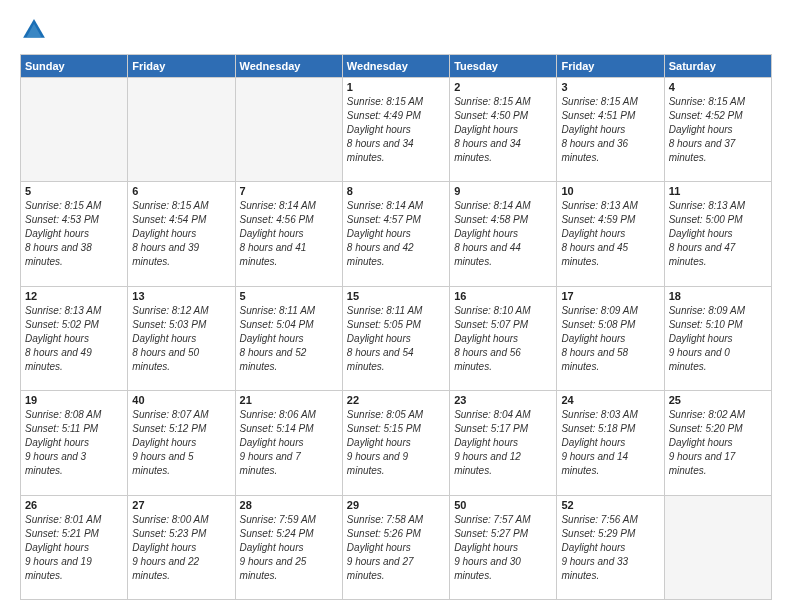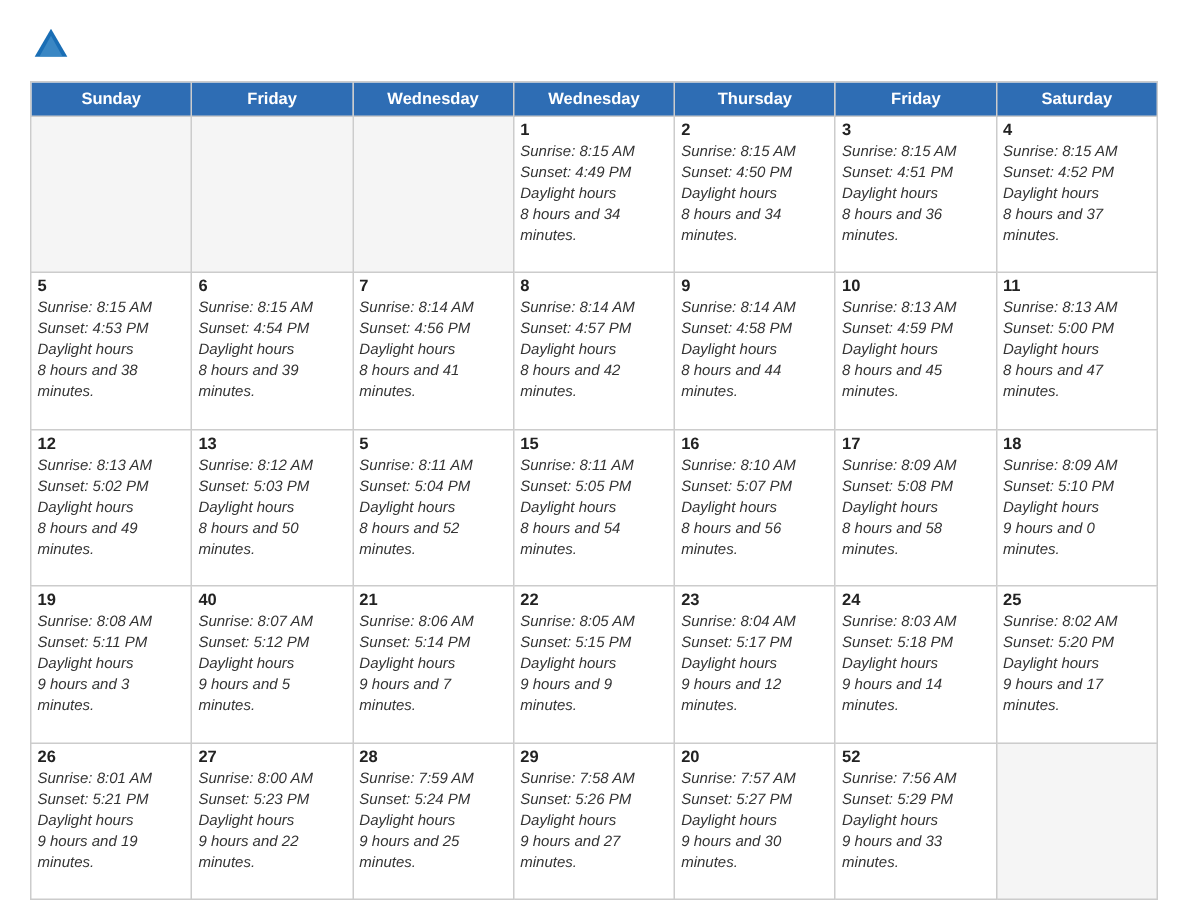--- a/index.html
+++ b/index.html
@@ -65,21 +65,21 @@
       border-collapse: collapse;
       width: 100%;
       table-layout: fixed;
     }
     .calendar th {
       background-color: #2e6db4;
       color: white;
       font-size: 11px;
       font-weight: bold;
       padding: 5px 4px;
-      text-align: center;
+      text-align: left;
       border: 1px solid #ccc;
     }
     .calendar td {
       vertical-align: top;
       border: 1px solid #ccc;
       padding: 3px 4px;
       font-size: 9.5px;
       color: #222;
       height: 85px;
       background: #fff;
@@ -121,21 +121,21 @@
     </div>
   </div>
 
   <table class="calendar">
     <thead>
       <tr>
       <th>Sunday</th>
           <th>Friday</th>
           <th>Wednesday</th>
           <th>Wednesday</th>
-          <th>Thursday</th>
+          <th>Tuesday</th>
           <th>Friday</th>
           <th>Saturday</th>
         </tr>
     </thead>
     <tbody id="calendar-body">
     <tr>
           <td class="empty"></td>
           <td class="empty"></td>
           <td class="empty"></td>
           <td>
@@ -256,21 +256,21 @@
           </td>
           <td>
             <span class="day-num">28</span>
             <div class="cell-text">Sunrise: 7:59 AM<br>Sunset: 5:24 PM<br>Daylight hours<br>9 hours and 25 minutes.</div>
           </td>
           <td>
             <span class="day-num">29</span>
             <div class="cell-text">Sunrise: 7:58 AM<br>Sunset: 5:26 PM<br>Daylight hours<br>9 hours and 27 minutes.</div>
           </td>
           <td>
-            <span class="day-num">20</span>
+            <span class="day-num">50</span>
             <div class="cell-text">Sunrise: 7:57 AM<br>Sunset: 5:27 PM<br>Daylight hours<br>9 hours and 30 minutes.</div>
           </td>
           <td>
             <span class="day-num">52</span>
             <div class="cell-text">Sunrise: 7:56 AM<br>Sunset: 5:29 PM<br>Daylight hours<br>9 hours and 33 minutes.</div>
           </td>
           <td class="empty"></td>
         </tr>
       </tbody>
   </table>

